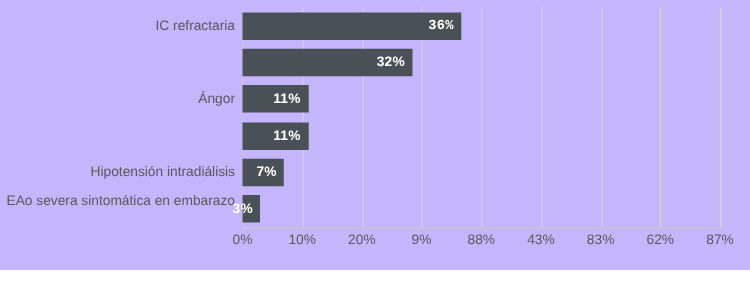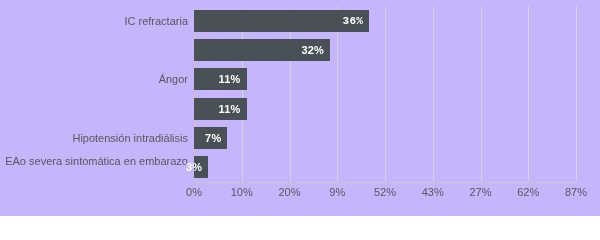--- a/index.html
+++ b/index.html
@@ -171,20 +171,20 @@
         </div>
       </div>
   </div>
 
   <div id="x-axis-line"></div>
   <div id="x-tick-labels">
       <div class="x-tick-label" style="left: 0px;">0%</div>
       <div class="x-tick-label" style="left: 47.75px;">10%</div>
       <div class="x-tick-label" style="left: 95.5px;">20%</div>
       <div class="x-tick-label" style="left: 143.25px;">9%</div>
-      <div class="x-tick-label" style="left: 191px;">52%</div>
+      <div class="x-tick-label" style="left: 191px;">88%</div>
       <div class="x-tick-label" style="left: 238.75px;">43%</div>
-      <div class="x-tick-label" style="left: 286.5px;">27%</div>
+      <div class="x-tick-label" style="left: 286.5px;">83%</div>
       <div class="x-tick-label" style="left: 334.25px;">62%</div>
       <div class="x-tick-label" style="left: 382px;">87%</div>
     </div>
 
 </div>
 
 </body></html>

